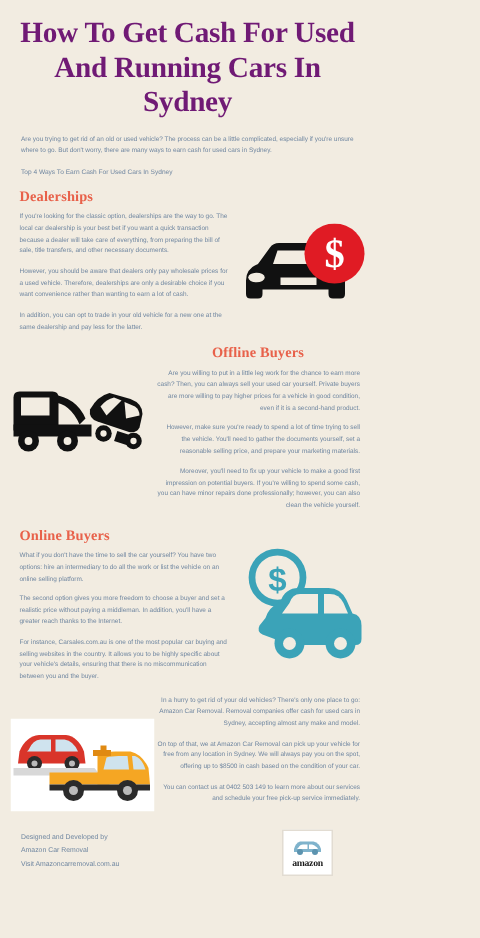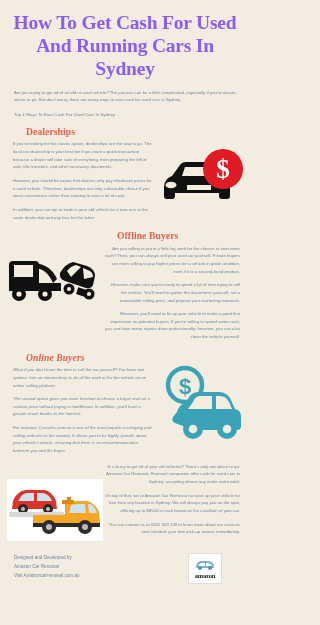--- a/index.html
+++ b/index.html
@@ -18,21 +18,21 @@
     width: 250px;
     height: 625px;
     background: #f2ece1;
     position: relative;
     box-sizing: border-box;
   }
 
   
   .title {
     text-align: center;
-    color: #8b5cf6;
+    color: #701a75;
     font-family: "Liberation Serif", serif;
     font-weight: bold;
     font-size: 19.5px;
     line-height: 1.18;
     letter-spacing: -0.2px;
     padding: 11px 8px 0 8px;
     margin: 0;
   }
 
   .intro {
@@ -55,24 +55,24 @@
   .section {
     position: relative;
     box-sizing: border-box;
   }
   .sec-head {
     font-family: "Liberation Serif", serif;
     font-weight: bold;
     color: #e8614a;
     font-size: 9.6px;
     letter-spacing: 0.1px;
-    margin: 0 0 3px 13px;
+    margin: 0 0 3px 0;
     line-height: 1.1;
   }
-  .sec-head.right { text-align: left; }
+  .sec-head.right { text-align: center; }
 
   .body-col p {
     color: #6f86a0;
     font-size: 4.3px;
     line-height: 1.78;
     margin: 0 0 6px 0;
   }
   .body-col p:last-child { margin-bottom: 0; }
   .body-col.right p { text-align: right; }
 
@@ -111,21 +111,20 @@
   
   #sec-online {
     padding: 12px 0 0 0;
     display: flex;
     align-items: flex-start;
   }
   #sec-online .body-col {
     width: 152px;
     padding-left: 13px;
     box-sizing: border-box;
-    font-style: italic;
   }
   #sec-online .art-col {
     width: 98px;
     padding-top: 12px;
   }
 
   
   #sec-removal {
     padding: 8px 0 0 0;
     display: flex;

